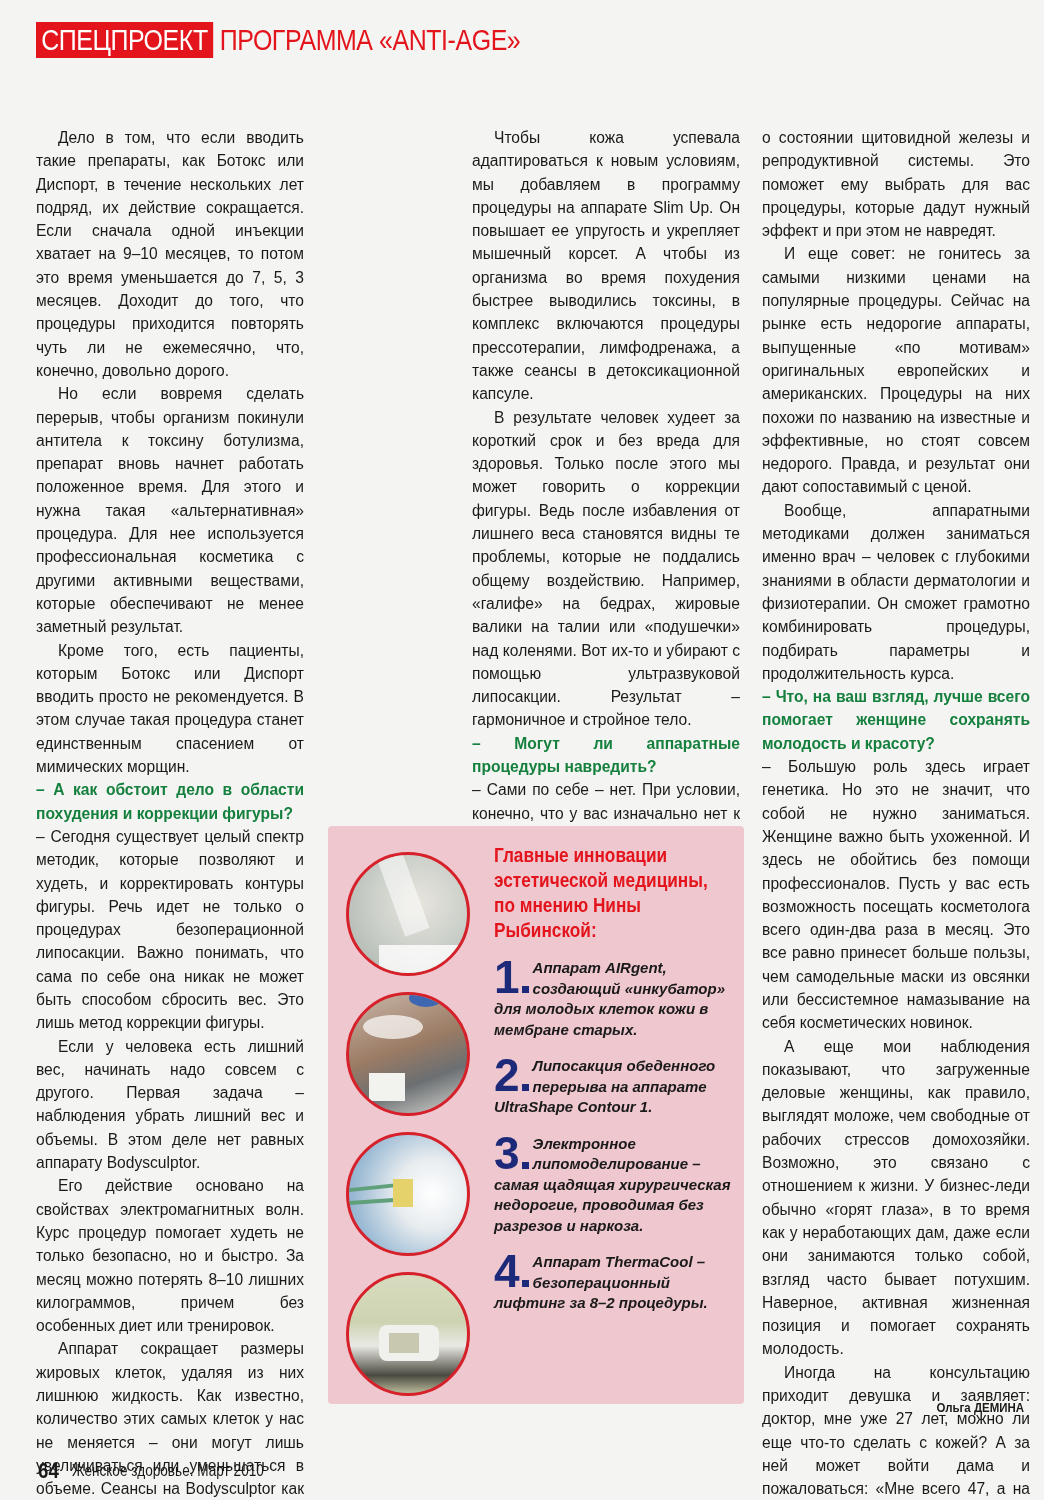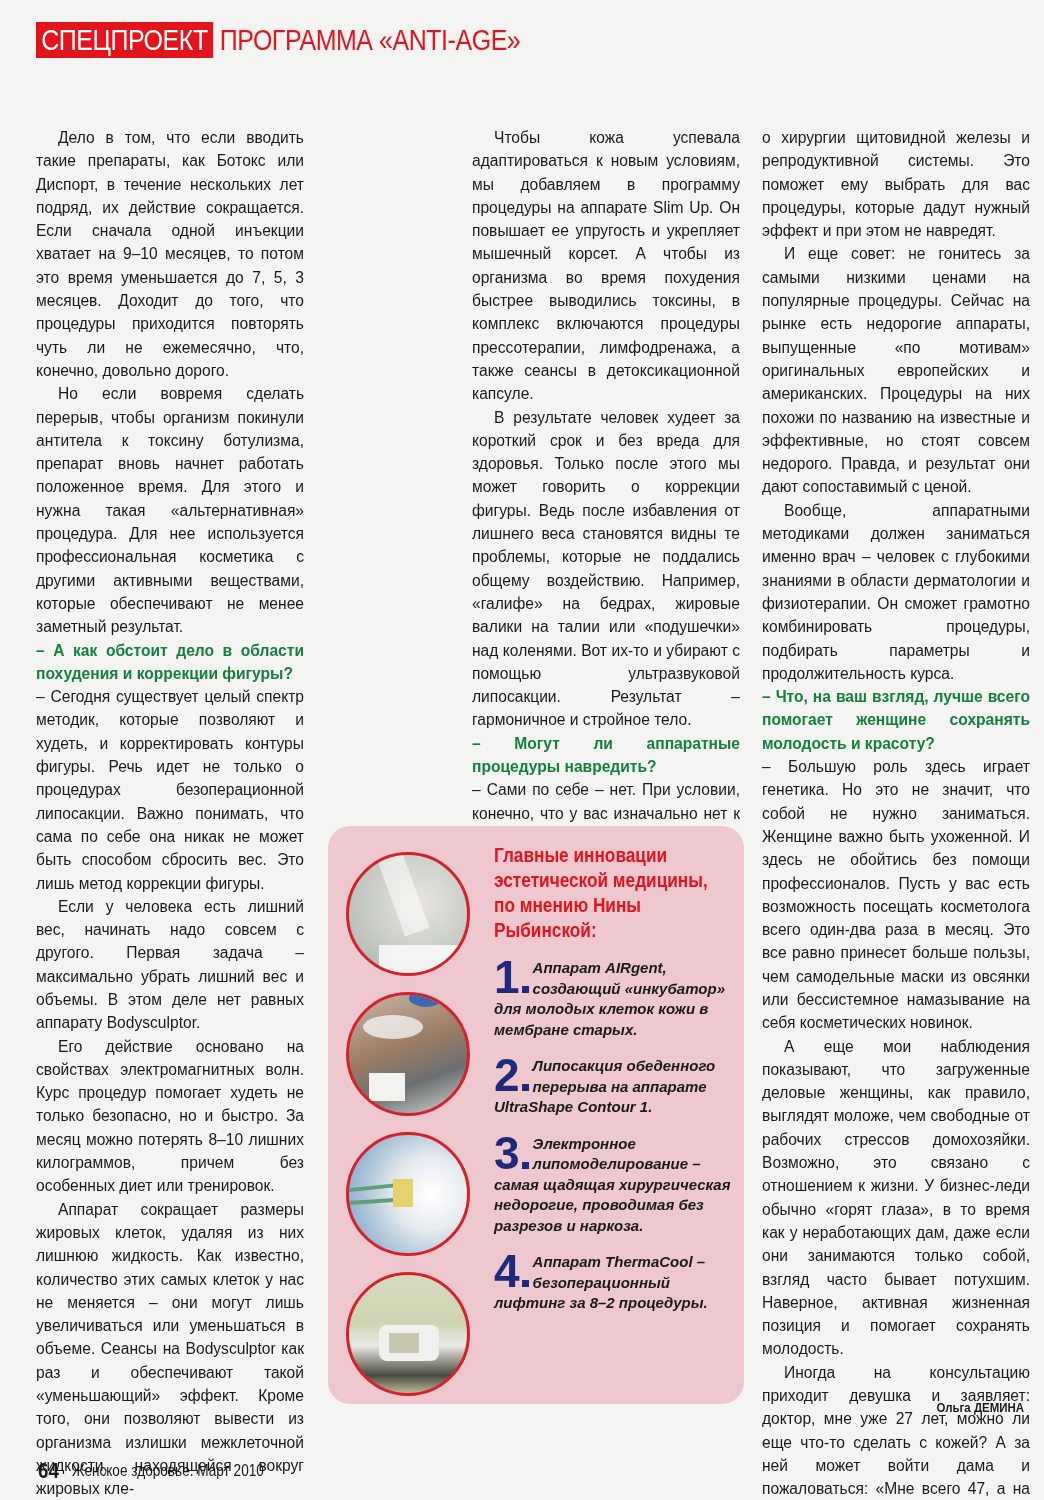--- a/index.html
+++ b/index.html
@@ -35,21 +35,21 @@
   .col3 { left: 762px; width: 268px; }
 
   .signature {
     position: absolute; right: 20px; top: 1400px;
     font-weight: bold; font-size: 13.5px;
     transform: scaleX(0.85); transform-origin: right center;
   }
 
   .sidebar {
     position: absolute; left: 328px; top: 826px; width: 416px; height: 578px;
-    background: #efc7cf; border-radius: 22px;
+    background: #efc7cf; border-radius: 4px;
   }
   .sidebar .photos {
     position: absolute; left: 18px; top: 26px; width: 132px;
   }
   .photo {
     width: 124px; height: 124px; border-radius: 50%;
     border: 3px solid #d6202a; box-sizing: border-box;
     margin-bottom: 16px; position: relative; overflow: hidden;
   }
   .photo.p1 { background: radial-gradient(circle at 60% 40%, #e8e4de 0%, #c9cfc8 50%, #a8b0a8 100%); }
@@ -93,36 +93,37 @@
 <body>
 
 <div class="header">
   <span class="badge">СПЕЦПРОЕКТ</span>
   <span class="title">ПРОГРАММА «ANTI-AGE»</span>
 </div>
 
 <div class="col col1">
   <p>Дело в том, что если вводить такие препараты, как Ботокс или Диспорт, в течение нескольких лет подряд, их действие сокращается. Если сначала одной инъекции хватает на 9–10 месяцев, то потом это время уменьшается до 7, 5, 3 месяцев. Доходит до того, что процедуры приходится повторять чуть ли не ежемесячно, что, конечно, довольно дорого.</p>
   <p>Но если вовремя сделать перерыв, чтобы организм покинули антитела к токсину ботулизма, препарат вновь начнет работать положенное время. Для этого и нужна такая «альтернативная» процедура. Для нее используется профессиональная косметика с другими активными веществами, которые обеспечивают не менее заметный результат.</p>
+  <p>Кроме того, есть пациенты, которым Ботокс или Диспорт вводить просто не рекомендуется. В этом случае такая процедура станет единственным спасением от мимических морщин.</p>
   <p class="q">– А как обстоит дело в области похудения и коррекции фигуры?</p>
   <p class="noind">– Сегодня существует целый спектр методик, которые позволяют и худеть, и корректировать контуры фигуры. Речь идет не только о процедурах безоперационной липосакции. Важно понимать, что сама по себе она никак не может быть способом сбросить вес. Это лишь метод коррекции фигуры.</p>
-  <p>Если у человека есть лишний вес, начинать надо совсем с другого. Первая задача – максимально убрать лишний вес и объемы. В этом деле нет равных аппарату Bodysculptor.</p>
+  <p>Если у человека есть лишний вес, начинать надо совсем с другого. Первая задача – наблюдения убрать лишний вес и объемы. В этом деле нет равных аппарату Bodysculptor.</p>
   <p>Его действие основано на свойствах электромагнитных волн. Курс процедур помогает худеть не только безопасно, но и быстро. За месяц можно потерять 8–10 лишних килограммов, причем без особенных диет или тренировок.</p>
   <p>Аппарат сокращает размеры жировых клеток, удаляя из них лишнюю жидкость. Как известно, количество этих самых клеток у нас не меняется – они могут лишь увеличиваться или уменьшаться в объеме. Сеансы на Bodysculptor как раз и обеспечивают такой «уменьшающий» эффект. Кроме того, они позволяют вывести из организма излишки межклеточной жидкости, находящейся вокруг жировых кле-</p>
 </div>
 
 <div class="col col2">
   <p>Чтобы кожа успевала адаптироваться к новым условиям, мы добавляем в программу процедуры на аппарате Slim Up. Он повышает ее упругость и укрепляет мышечный корсет. А чтобы из организма во время похудения быстрее выводились токсины, в комплекс включаются процедуры прессотерапии, лимфодренажа, а также сеансы в детоксикационной капсуле.</p>
   <p>В результате человек худеет за короткий срок и без вреда для здоровья. Только после этого мы может говорить о коррекции фигуры. Ведь после избавления от лишнего веса становятся видны те проблемы, которые не поддались общему воздействию. Например, «галифе» на бедрах, жировые валики на талии или «подушечки» над коленями. Вот их-то и убирают с помощью ультразвуковой липосакции. Результат – гармоничное и стройное тело.</p>
   <p class="q">– Могут ли аппаратные процедуры навредить?</p>
   <p class="noind">– Сами по себе – нет. При условии, конечно, что у вас изначально нет к ним противопоказаний. Не удивляйтесь, если на консультации в клинике эстетической хирургии доктор будет спрашивать вас</p>
 </div>
 
 <div class="col col3">
-  <p class="noind">о хирургии щитовидной железы и репродуктивной системы. Это поможет ему выбрать для вас процедуры, которые дадут нужный эффект и при этом не навредят.</p>
+  <p class="noind">о состоянии щитовидной железы и репродуктивной системы. Это поможет ему выбрать для вас процедуры, которые дадут нужный эффект и при этом не навредят.</p>
   <p>И еще совет: не гонитесь за самыми низкими ценами на популярные процедуры. Сейчас на рынке есть недорогие аппараты, выпущенные «по мотивам» оригинальных европейских и американских. Процедуры на них похожи по названию на известные и эффективные, но стоят совсем недорого. Правда, и результат они дают сопоставимый с ценой.</p>
   <p>Вообще, аппаратными методиками должен заниматься именно врач – человек с глубокими знаниями в области дерматологии и физиотерапии. Он сможет грамотно комбинировать процедуры, подбирать параметры и продолжительность курса.</p>
   <p class="q">– Что, на ваш взгляд, лучше всего помогает женщине сохранять молодость и красоту?</p>
   <p class="noind">– Большую роль здесь играет генетика. Но это не значит, что собой не нужно заниматься. Женщине важно быть ухоженной. И здесь не обойтись без помощи профессионалов. Пусть у вас есть возможность посещать косметолога всего один-два раза в месяц. Это все равно принесет больше пользы, чем самодельные маски из овсянки или бессистемное намазывание на себя косметических новинок.</p>
   <p>А еще мои наблюдения показывают, что загруженные деловые женщины, как правило, выглядят моложе, чем свободные от рабочих стрессов домохозяйки. Возможно, это связано с отношением к жизни. У бизнес-леди обычно «горят глаза», в то время как у неработающих дам, даже если они занимаются только собой, взгляд часто бывает потухшим. Наверное, активная жизненная позиция и помогает сохранять молодость.</p>
   <p>Иногда на консультацию приходит девушка и заявляет: доктор, мне уже 27 лет, можно ли еще что-то сделать с кожей? А за ней может войти дама и пожаловаться: «Мне всего 47, а на лбу уже морщины – не понимаю, откуда?». Это пример разного отношения к жизни и к возрасту. Быть активной, никому не завидовать, любить жизнь и себя – это, пожалуй, и есть главные секреты красоты.</p>
 </div>
 
 <div class="signature">Ольга ДЕМИНА</div>
 

